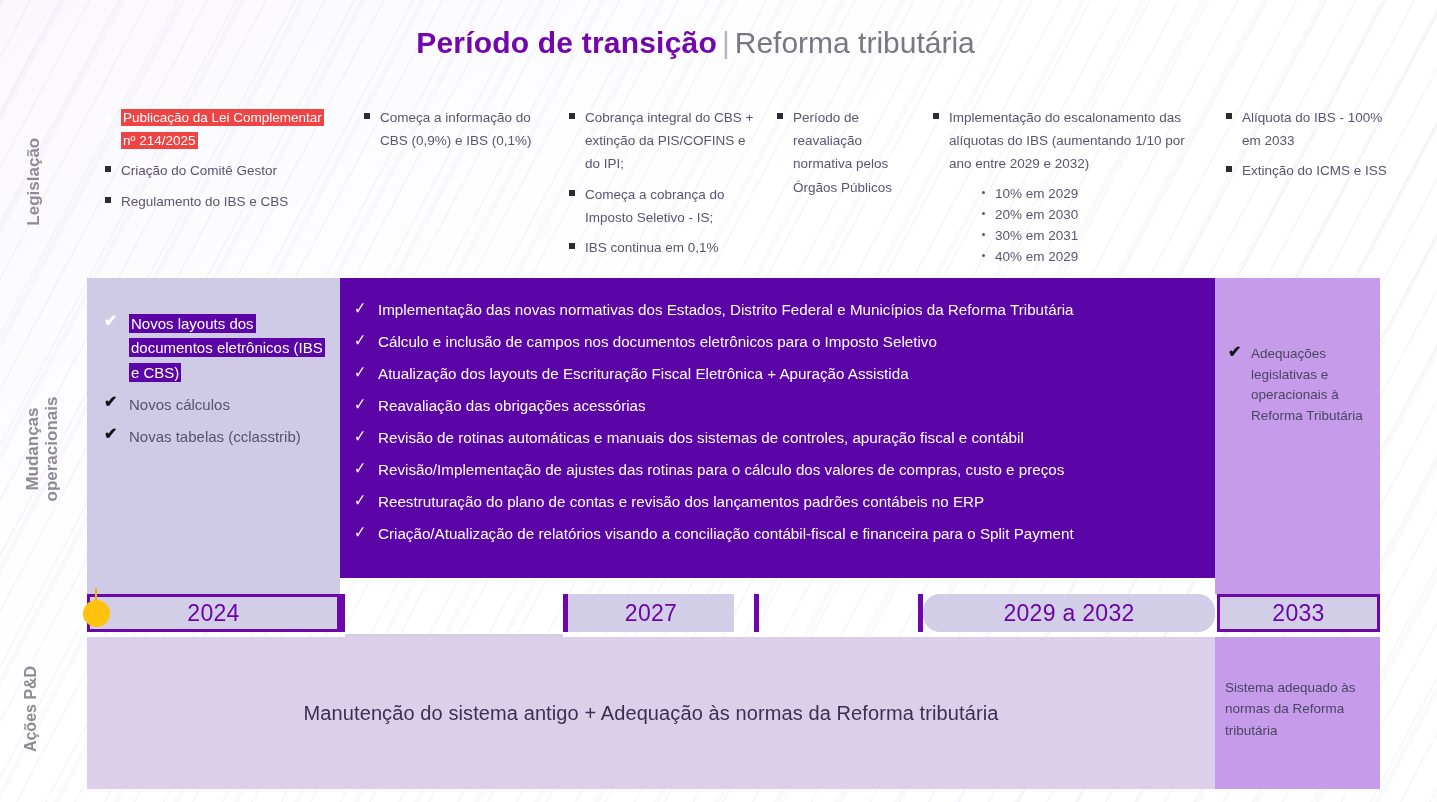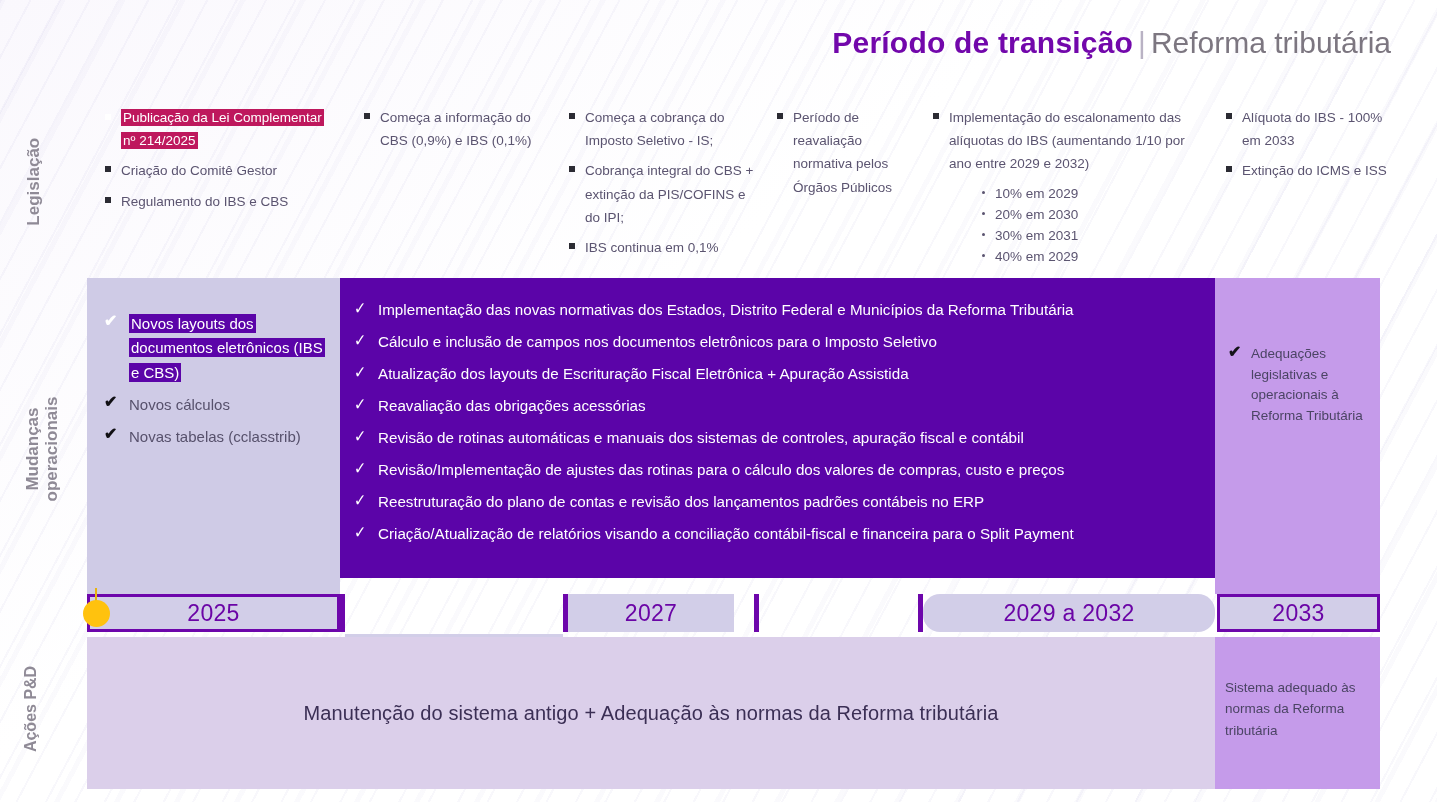--- a/index.html
+++ b/index.html
@@ -17,21 +17,21 @@
       repeating-linear-gradient(118deg,
         rgba(120,110,190,0.035) 0px, rgba(120,110,190,0.035) 5px,
         rgba(255,255,255,0) 5px, rgba(255,255,255,0) 53px),
       linear-gradient(145deg, #faf8fd 0%, #ffffff 42%, #ffffff 100%);
   }
   #stage { position: absolute; inset: 0; }
 
   
   .title-wrap {
     position: absolute; left: 0; top: 26px; width: 1391px;
-    text-align: right; white-space: nowrap;
+    text-align: center; white-space: nowrap;
   }
   .title-strong { font-size: 30px; font-weight: bold; color: #7207ab; letter-spacing: .2px; }
   .title-sep    { font-size: 30px; color: #b9b2c4; font-weight: 300; padding: 0 5px; }
   .title-light  { font-size: 30px; color: #7c7680; font-weight: 400; }
 
   
   .side-label {
     position: absolute;
     transform-origin: 50% 50%;
     transform: rotate(-90deg);
@@ -57,21 +57,21 @@
     line-height: 1.72;
     color: #5b5470;
     margin-bottom: 7px;
   }
   .li-item .sq {
     position: absolute; left: 1px; top: 7px;
     width: 6px; height: 6px; background: #2b2b33;
   }
   .li-item.hl .sq { background: #ffffff; }
   .li-item.hl .txt-hl {
-    background: #be185d;
+    background: #ef4444;
     color: #ffffff;
     box-decoration-break: clone;
     -webkit-box-decoration-break: clone;
     padding: 1px 2px;
   }
   .li-item.hl { color: #ffffff; }
   .li-item.hl .sq { top: 8px; }
   .sub-list { list-style: none; margin: 1px 0 0 48px; }
   .sub-list li {
     position: relative; padding-left: 15px;
@@ -211,25 +211,25 @@
     <div class="legis-col" id="lc-2026" style="left:363px; width:195px;">
       <div class="li-item">
         <span class="sq"></span>
         <span>Começa a informação do CBS (0,9%) e IBS (0,1%)</span>
       </div>
     </div>
 
     <div class="legis-col" id="lc-2027" style="left:568px; width:190px;">
       <div class="li-item">
         <span class="sq"></span>
+        <span>Cobrança integral do CBS + extinção da PIS/COFINS e do IPI;</span>
+      </div>
+      <div class="li-item">
+        <span class="sq"></span>
         <span>Começa a cobrança do Imposto Seletivo - IS;</span>
-      </div>
-      <div class="li-item">
-        <span class="sq"></span>
-        <span>Cobrança integral do CBS + extinção da PIS/COFINS e do IPI;</span>
       </div>
       <div class="li-item">
         <span class="sq"></span>
         <span>IBS continua em 0,1%</span>
       </div>
     </div>
 
     <div class="legis-col" id="lc-2028" style="left:776px; width:135px;">
       <div class="li-item">
         <span class="sq"></span>
@@ -322,21 +322,21 @@
       <div class="inner">
         <div class="chk-item">
           <span class="ck">✔</span>
           <span>Adequações legislativas e operacionais à Reforma Tributária</span>
         </div>
       </div>
     </div>
   </div>
 
   <div id="years">
-    <div class="year-cell boxed" style="left:87px; width:253px;">2025</div>
+    <div class="year-cell boxed" style="left:87px; width:253px;">2024</div>
     <div class="year-sep" style="left:340px;"></div>
     <div class="year-cell" style="left:345px; width:218px;margin-top:40px;">2026</div>
     <div class="year-sep" style="left:563px;"></div>
     <div class="year-cell" style="left:568px; width:166px;">2027</div>
     <div class="year-sep" style="left:754px;"></div>
     <div class="year-sep" style="left:918px;"></div>
     <div class="year-cell" style="left:923px; width:292px;border-radius:17px;">2029 a 2032</div>
     <div class="year-cell boxed" style="left:1217px; width:163px;">2033</div>
   </div>
   <div id="dot-stem"></div>

